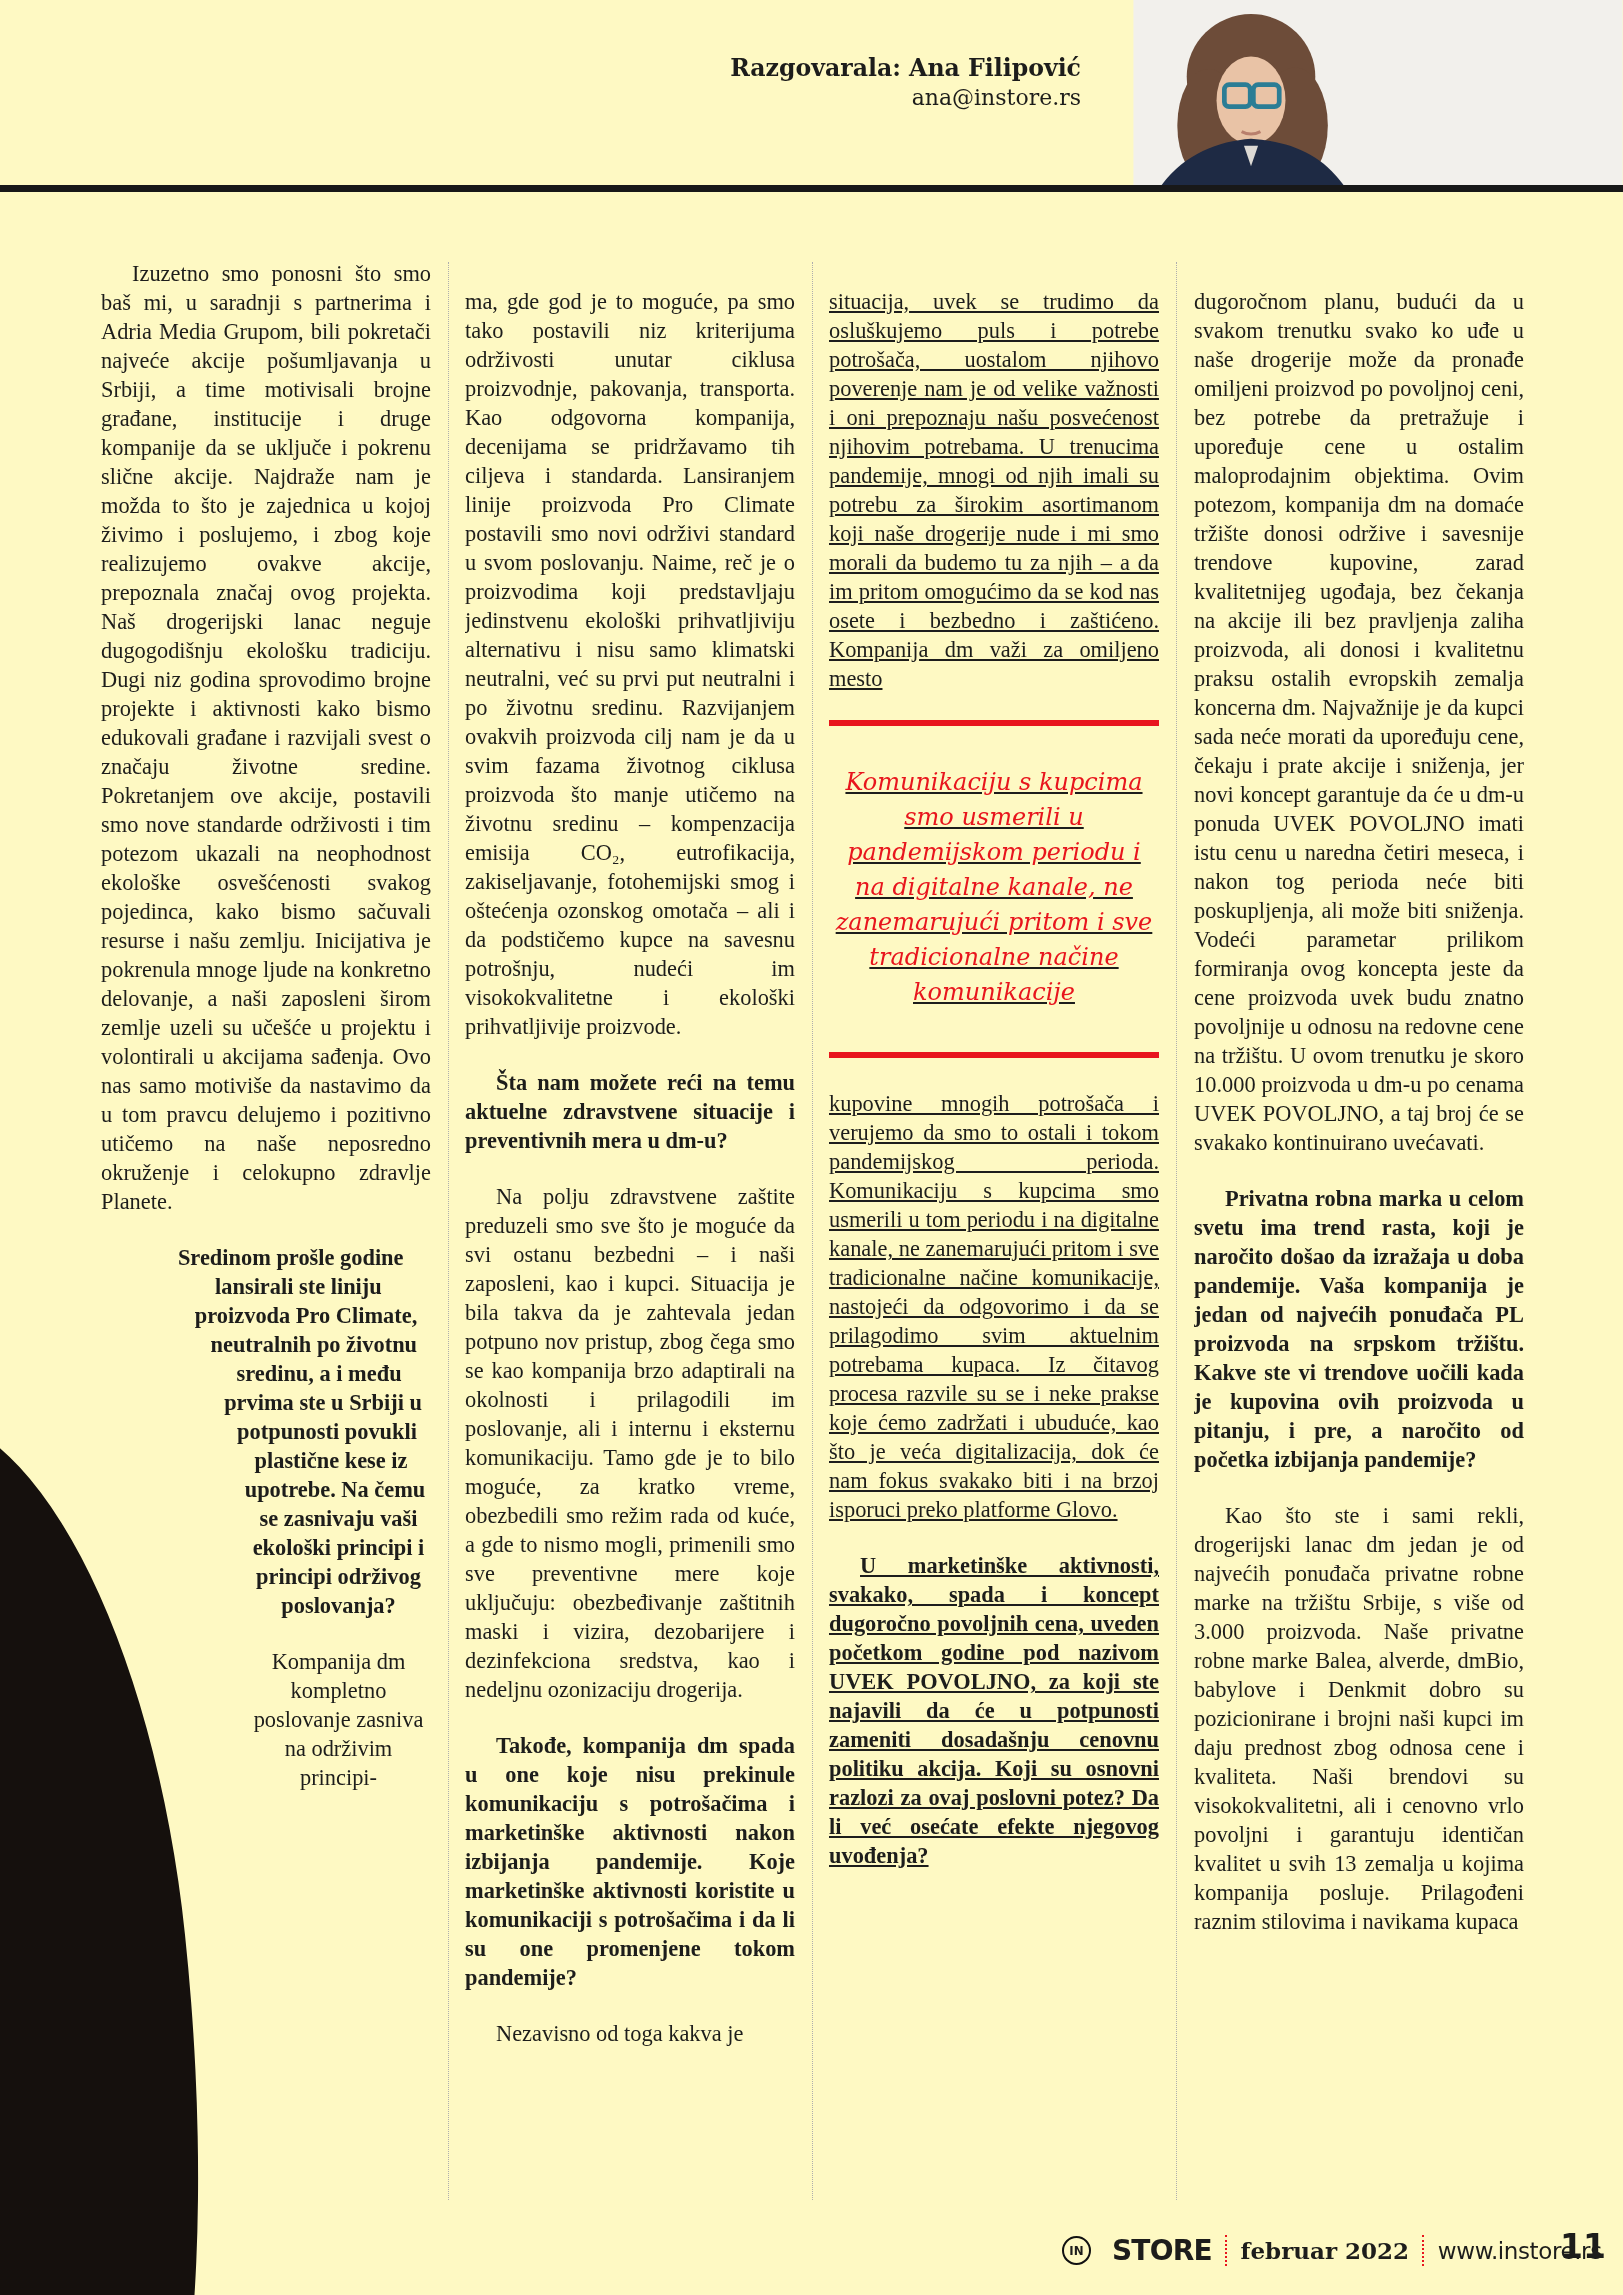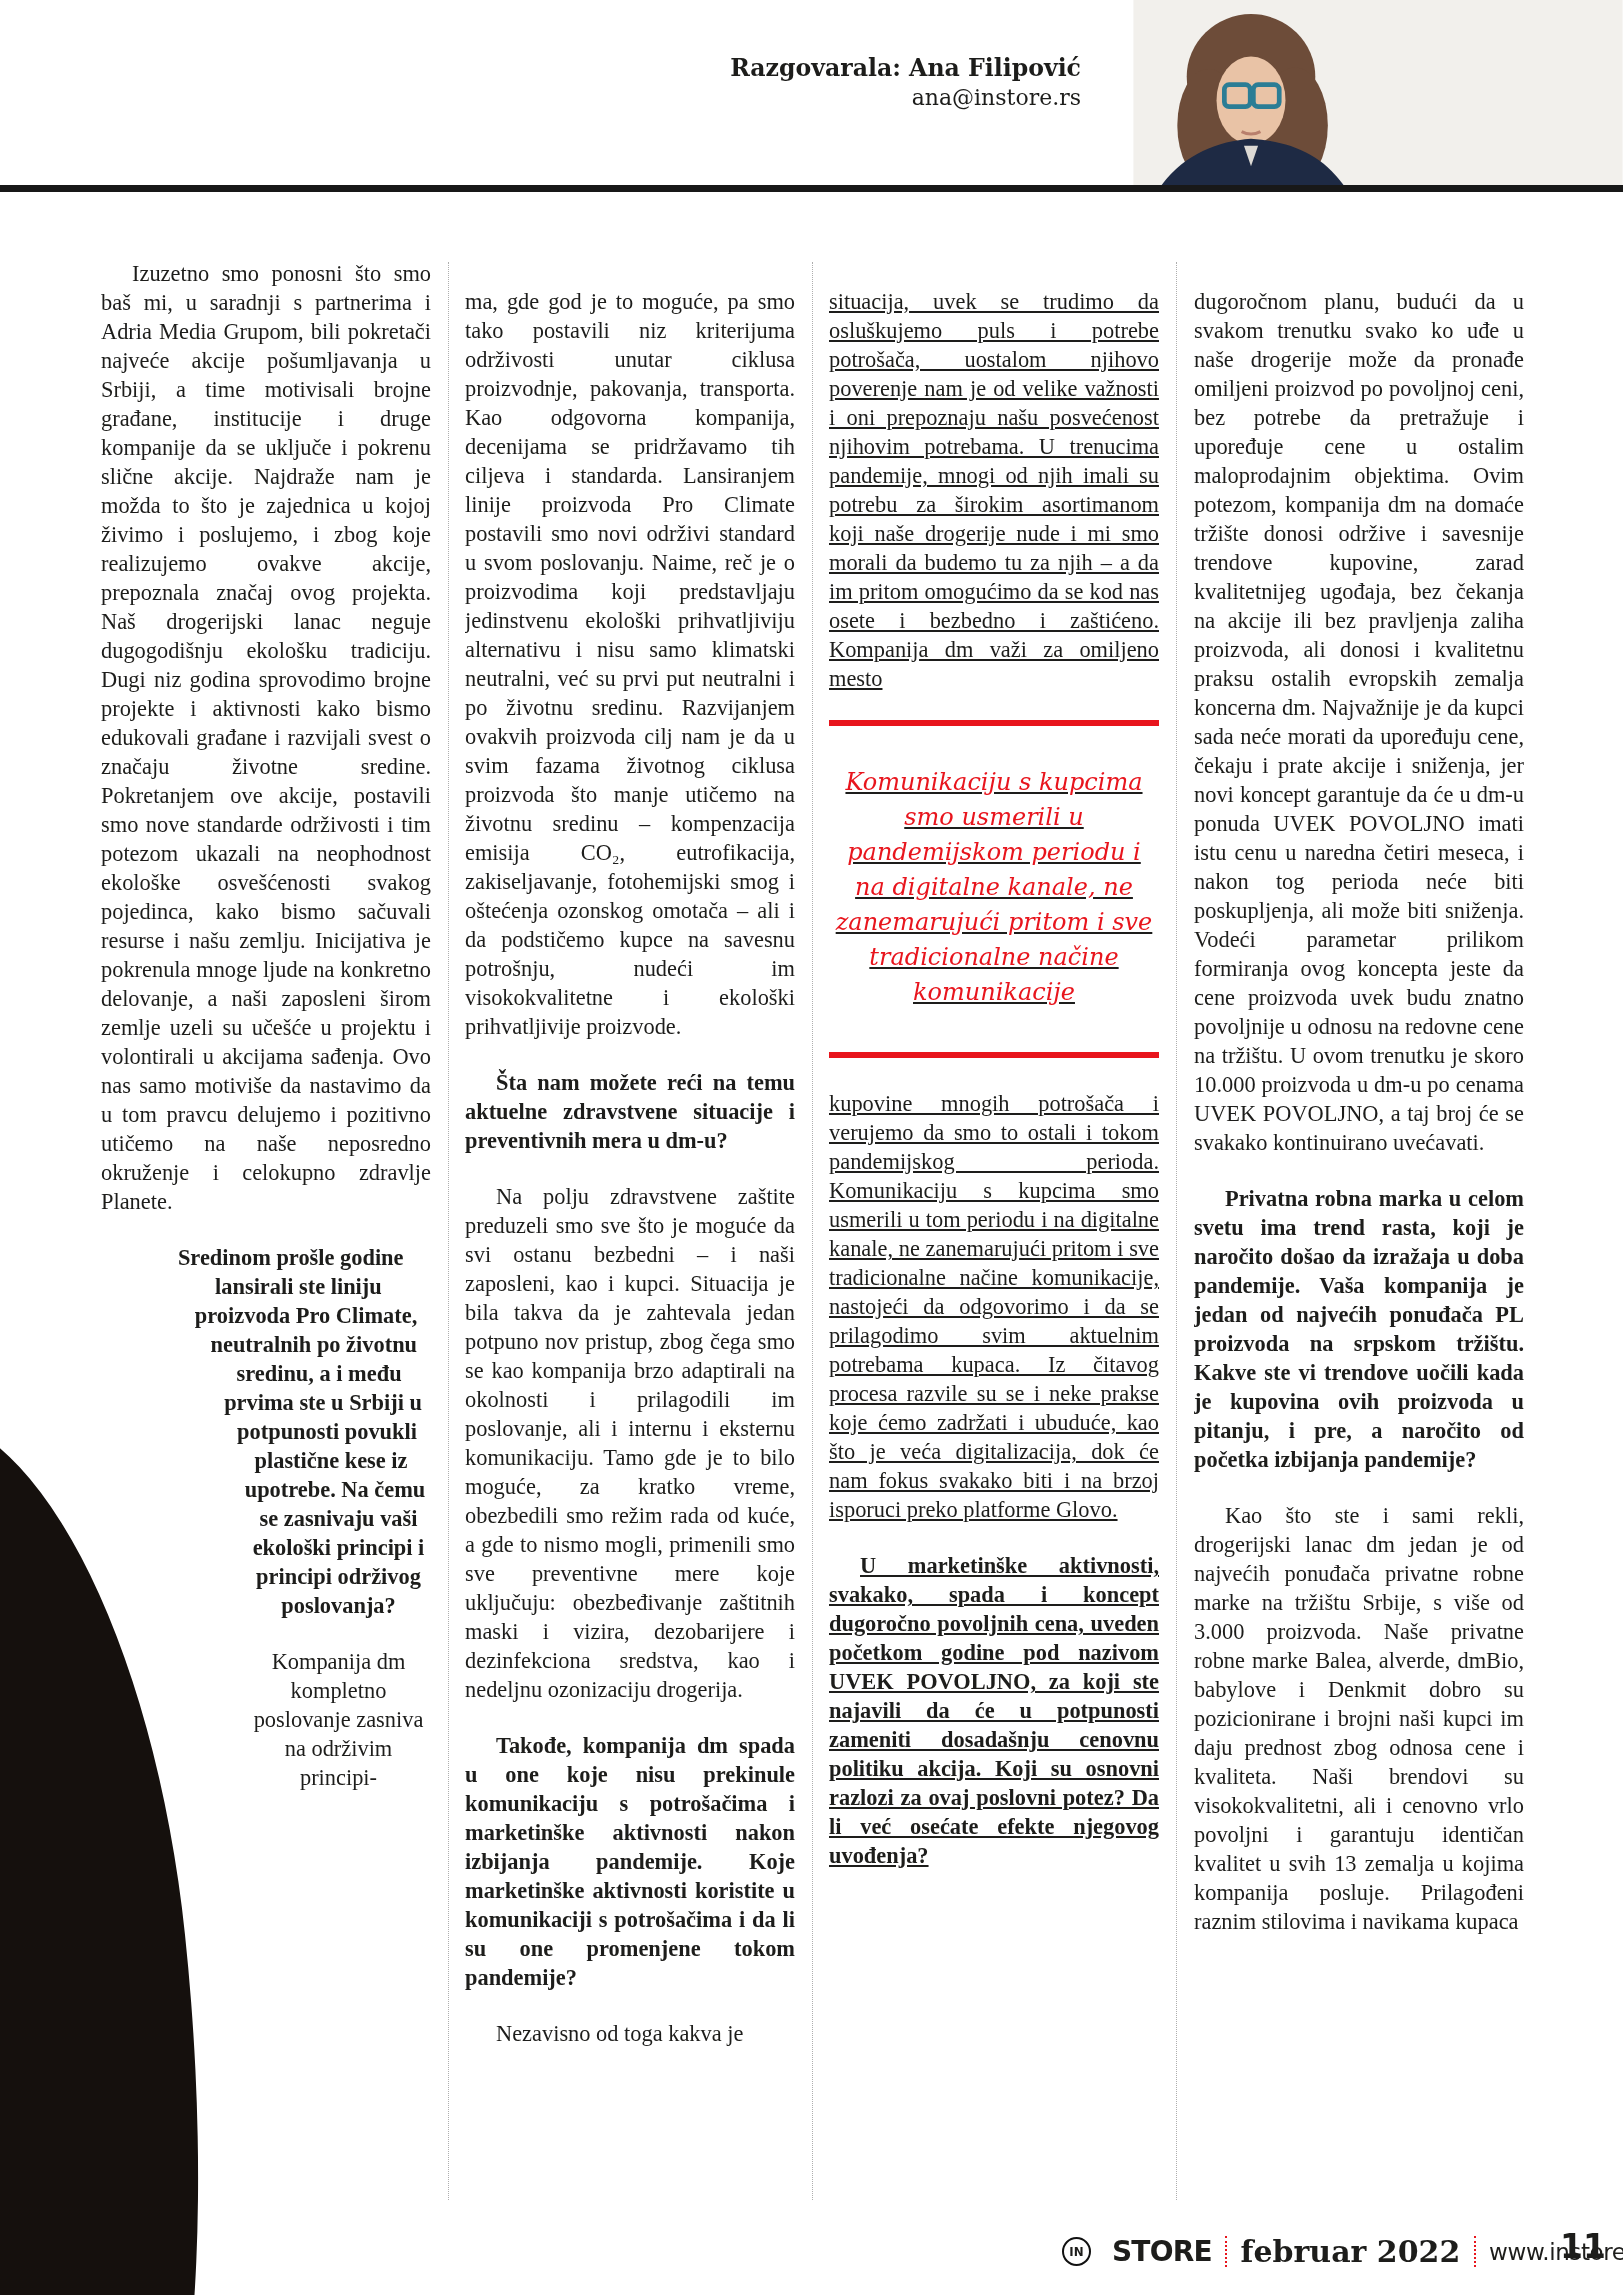--- a/index.html
+++ b/index.html
@@ -2,21 +2,21 @@
 <html lang="sr-Latn" style="font-size:12.6px"><head>
 <meta charset="utf-8">
 <style>
   :root{
     --red:#e8151d;
     --ink:#1d1d1b;
   }
   html,body{margin:0;padding:0;background:#e9e9e9;}
   .page{
     position:relative;width:1623px;height:2295px;margin:0 auto;
-    background:#ffffff;overflow:hidden;color:var(--ink);
+    background:#fef9c3;overflow:hidden;color:var(--ink);
     font-family:"Liberation Serif",serif;
   }
   
   .byline{position:absolute;top:53px;right:542px;text-align:right;font-family:"DejaVu Serif",serif;}
   .byline .name{font-weight:bold;font-size:23.6px;line-height:31px;}
   .byline .mail{font-size:22px;line-height:28px;}
   .header-rule{position:absolute;left:0;top:185px;width:1623px;height:7px;background:#181818;}
   .photo{position:absolute;left:1133px;top:0;width:490px;height:185px;overflow:hidden;}
   
   .col{
@@ -51,21 +51,21 @@
   }
   
   .footer{position:absolute;left:1062px;top:2234px;display:flex;align-items:center;}
   .logo-circle{
     width:25px;height:25px;border:2.4px solid #111;border-radius:50%;
     display:flex;align-items:center;justify-content:center;
     font-family:"DejaVu Sans",sans-serif;font-weight:bold;font-size:11.8px;margin-right:21px;
   }
   .logo-store{font-family:"DejaVu Sans",sans-serif;font-weight:bold;font-size:28px;letter-spacing:-0.8px;}
   .dotsep{border-left:2.4px dotted var(--red);height:31px;margin:0 13.4px;}
-  .issue{font-family:"DejaVu Serif",serif;font-weight:bold;font-size:30px;white-space:nowrap;}
+  .issue{font-family:"DejaVu Serif",serif;font-weight:bold;font-size:23px;white-space:nowrap;}
   .site{font-family:"DejaVu Sans",sans-serif;font-size:23px;letter-spacing:-0.4px;white-space:nowrap;}
   .pagenum{position:absolute;left:1560px;top:2227px;font-family:"DejaVu Sans",sans-serif;font-weight:bold;font-size:33px;}
 </style>
 </head>
 <body>
 
 <div class="page">
 
   <div class="byline">
     <div class="name">Razgovarala: Ana Filipović</div>

